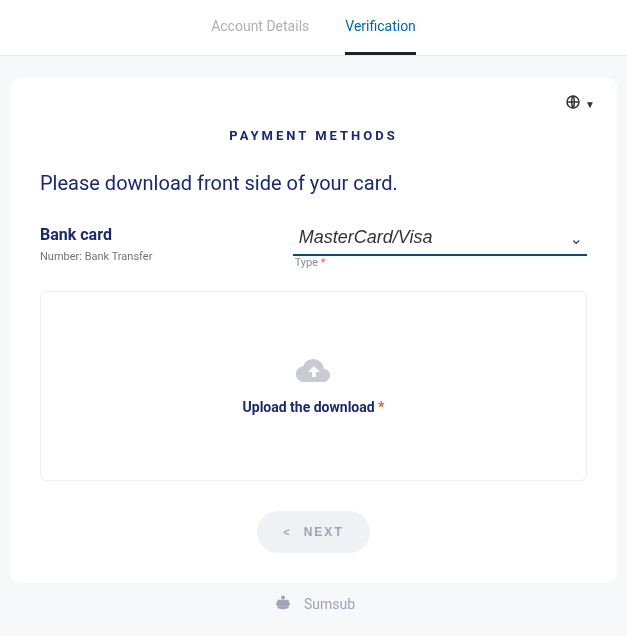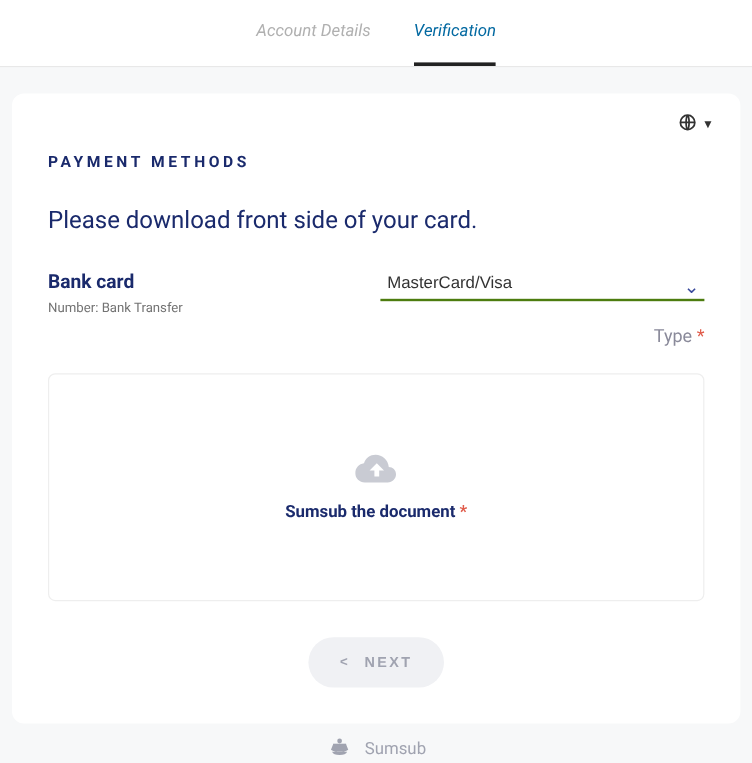--- a/index.html
+++ b/index.html
@@ -17,21 +17,20 @@
     border-bottom: 1px solid #e8e8e8;
     gap: 36px;
     padding-top: 18px;
   }
   .tab {
     font-size: 14px;
     color: #b0b0b0;
     padding-bottom: 18px;
     cursor: pointer;
     border-bottom: 3px solid transparent;
-    font-style: italic;
   }
   .tab.active {
     color: #0369a1;
     border-bottom: 3px solid #222;
   }
   .card {
     background: #fff;
     margin: 22px 10px 0 10px;
     border-radius: 10px;
     padding: 20px 30px 30px 30px;
@@ -41,76 +40,77 @@
     position: absolute;
     top: 16px;
     right: 22px;
     display: flex;
     align-items: center;
     gap: 4px;
     cursor: pointer;
   }
   .lang svg { width: 16px; height: 16px; }
   .section-title {
+    text-align: center;
     font-size: 13px;
     font-weight: 700;
     letter-spacing: 3px;
     color: #1a2a6c;
     margin: 30px 0 28px 0;
   }
   .instruction {
     color: #1a2a6c;
     font-size: 20px;
     font-weight: 400;
     margin-bottom: 30px;
   }
   .row {
     display: flex;
-    gap: 36px;
+    gap: 12px;
     margin-bottom: 22px;
   }
   .left { flex: 0 0 44%; }
   .right { flex: 1; position: relative; }
   .bank-label {
     color: #1a2a6c;
     font-weight: 700;
     font-size: 16px;
     margin-bottom: 6px;
   }
   .bank-sub {
     color: #737373;
     font-size: 11px;
   }
   .select-wrap {
     position: relative;
   }
   .select-input {
     width: 100%;
     border: none;
-    border-bottom: 2px solid #4d7c0f;
+    border-bottom: 2px solid #0c4a6e;
     background: transparent;
-    font-size: 14px;
+    font-size: 18px;
     color: #333;
     padding: 2px 20px 6px 6px;
     outline: none;
     cursor: pointer;
+    font-style: italic;
   }
   .select-caret {
     position: absolute;
     right: 4px;
     top: 4px;
     color: #3a4a9c;
     pointer-events: none;
   }
   .field-label {
-    font-size: 15px;
+    font-size: 11px;
     color: #8a8a9a;
-    margin-top: 20px;
+    margin-top: 0;
     margin-left: 2px;
-    text-align: right;
   }
   .req { color: #e05b4a; }
   .upload-box {
     border: 1px solid #eee;
     border-radius: 6px;
     height: 190px;
     display: flex;
     flex-direction: column;
     align-items: center;
     justify-content: center;
@@ -201,21 +201,21 @@
     </div>
   </div>
 
   <div class="upload-box">
     <div class="upload-icon">
       <svg width="36" height="28" viewBox="0 0 36 28" fill="currentColor">
         <path d="M28 12.1C27.4 6.4 22.6 2 17 2 12.5 2 8.6 4.9 7.3 9 3.2 9.5 0 13 0 17.2 0 21.7 3.6 25 8 25h19c4 0 7-3 7-6.8 0-3.6-2.7-6-6-6.1zM18 9l6 6h-4v5h-4v-5h-4l6-6z"></path>
       </svg>
     </div>
     <div class="upload-text">
-      <span>Sumsub the document</span>
+      <span>Upload the download</span>
       <span class="req">*</span>
     </div>
   </div>
 
   <div class="buttons">
     <button class="btn btn-back">
       <span class="chev">&lt;</span>
       <span>NEXT</span>
     </button>
   </div>

